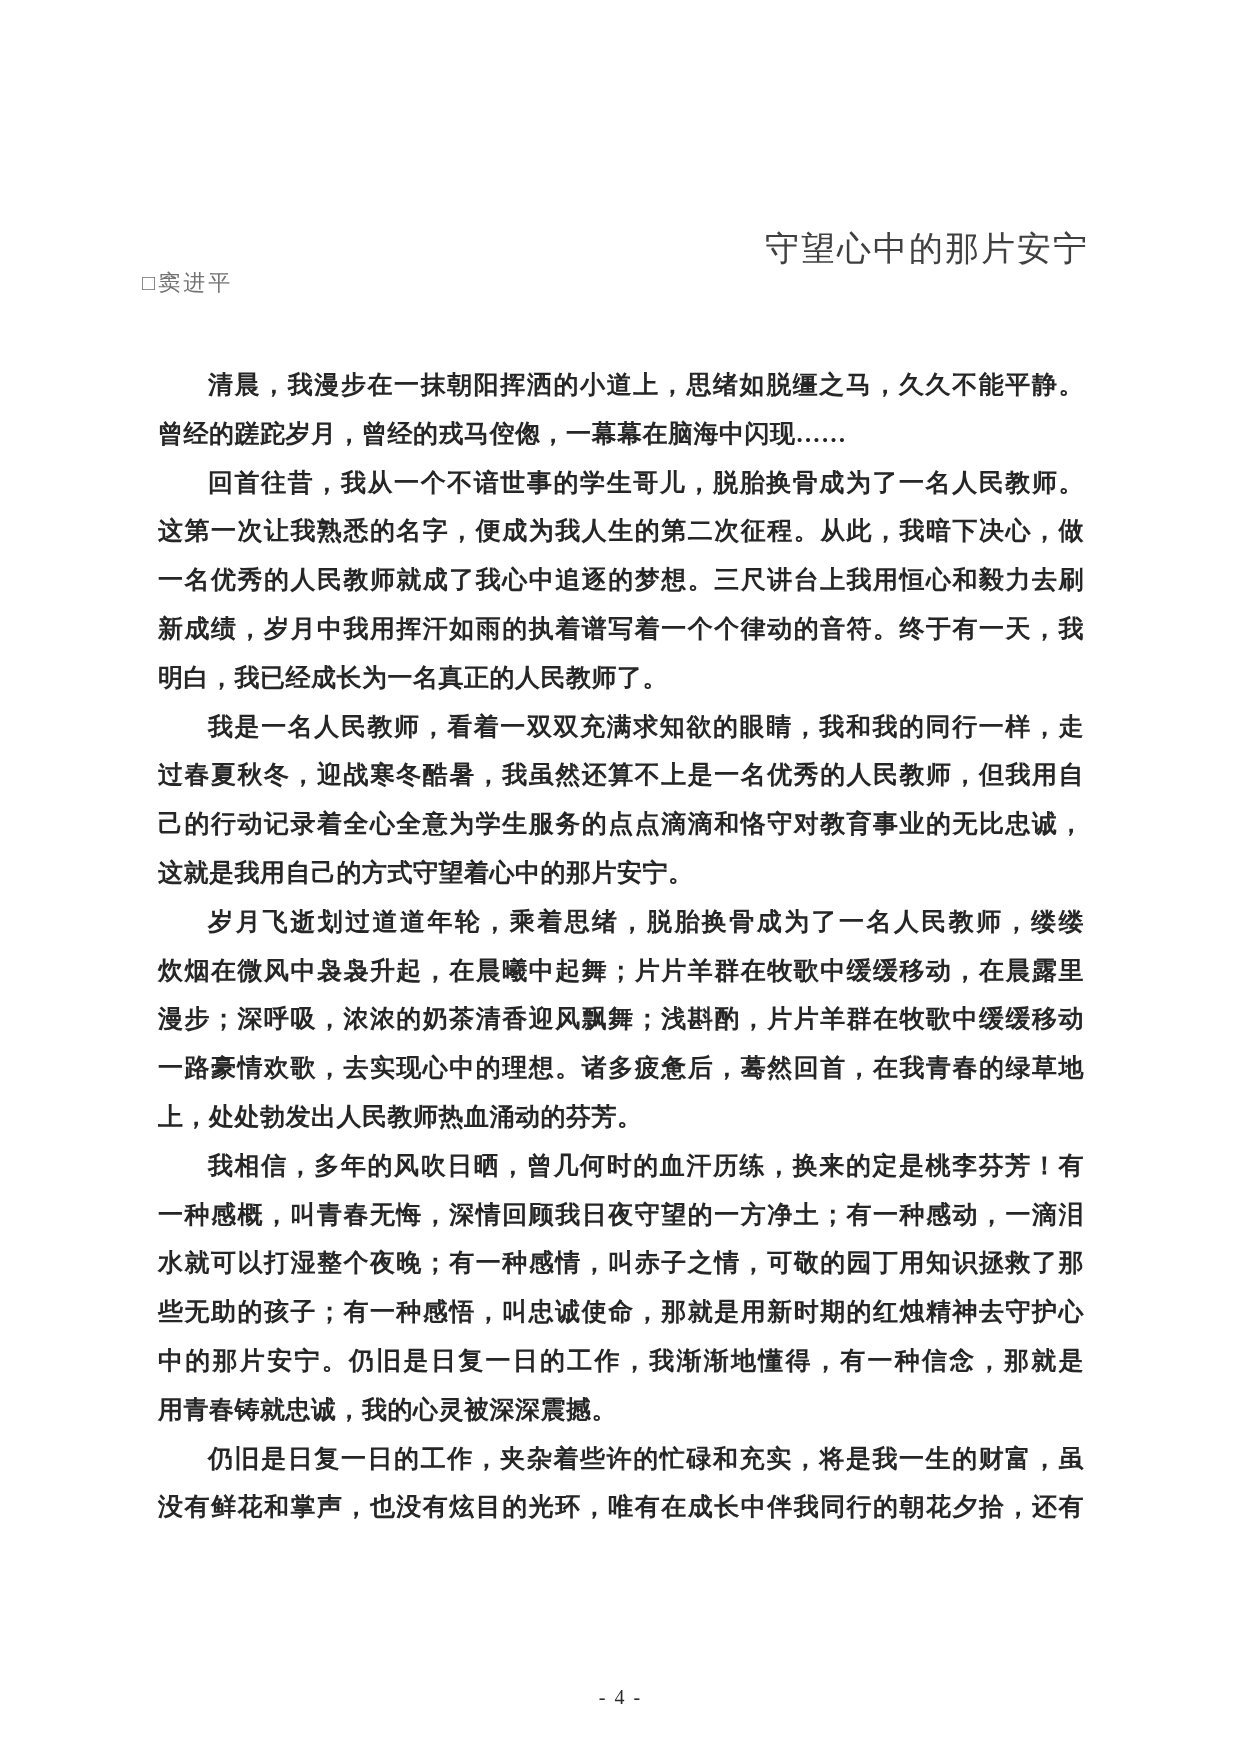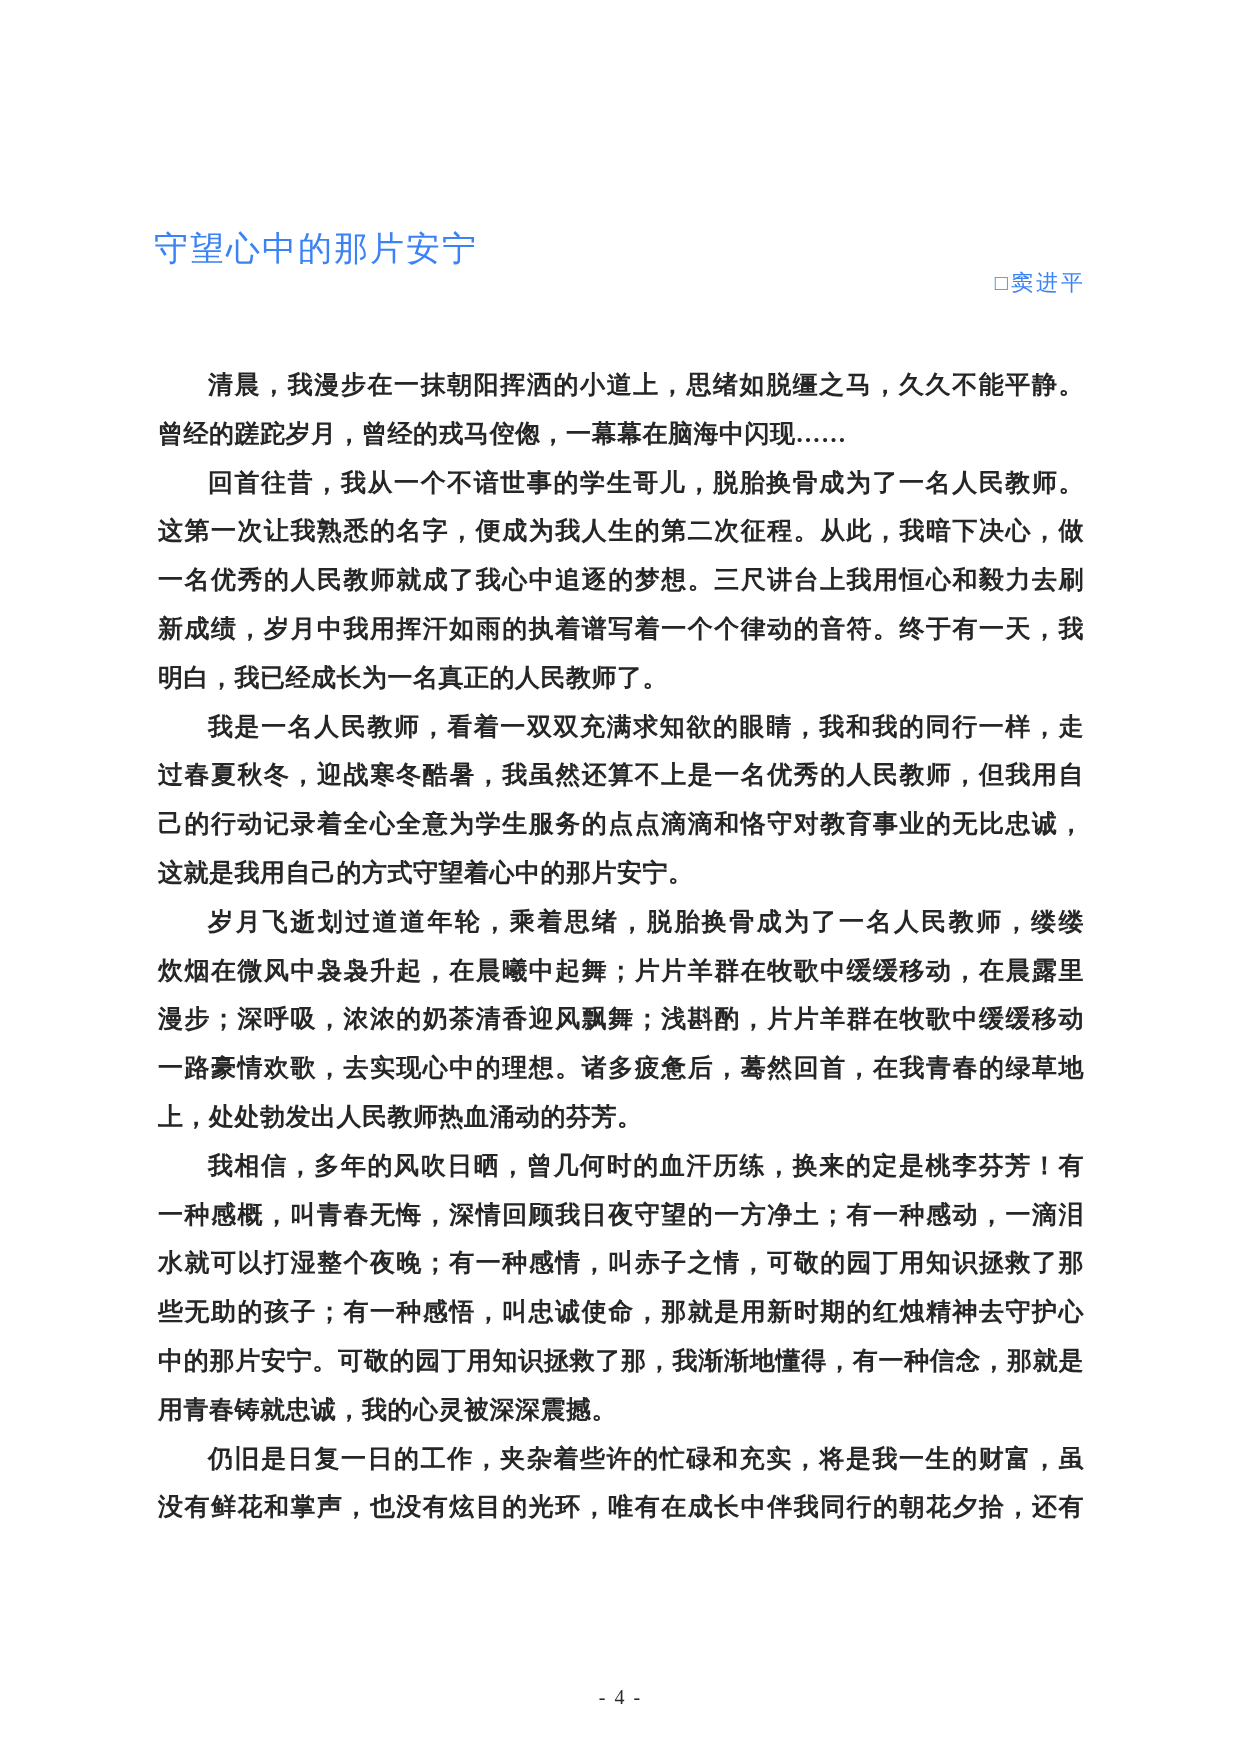--- a/index.html
+++ b/index.html
@@ -13,39 +13,39 @@
     height: 1755px;
     margin: 0 auto;
     background: #ffffff;
     color: #222222;
     font-family: "Liberation Serif", "DejaVu Serif", serif;
     overflow: hidden;
   }
   .doc-title {
     position: absolute;
     top: 203px;
-    left: 154px;
+    left: 163px;
     width: 926px;
-    text-align: left;
+    text-align: right;
     font-size: 34px;
     font-weight: 400;
     letter-spacing: 2px;
-    color: #3b82f6;
+    color: #404040;
     white-space: nowrap;
   }
   .doc-author {
     position: absolute;
     top: 268px;
-    left: 160px;
+    left: 142px;
     width: 926px;
-    text-align: right;
+    text-align: left;
     font-size: 22px;
     font-weight: 400;
     letter-spacing: 3px;
-    color: #3b82f6;
+    color: #737373;
   }
   .article {
     position: absolute;
     top: 361px;
     left: 158px;
     width: 926px;
     font-weight: bold;
   }
   .line {
     font-size: 25px;
@@ -98,21 +98,21 @@
       <div class="line last">这就是我用自己的方式守望着心中的那片安宁。</div>
       <div class="line first">岁月飞逝划过道道年轮，乘着思绪，脱胎换骨成为了一名人民教师，缕缕</div>
       <div class="line">炊烟在微风中袅袅升起，在晨曦中起舞；片片羊群在牧歌中缓缓移动，在晨露里</div>
       <div class="line">漫步；深呼吸，浓浓的奶茶清香迎风飘舞；浅斟酌，片片羊群在牧歌中缓缓移动</div>
       <div class="line">一路豪情欢歌，去实现心中的理想。诸多疲惫后，蓦然回首，在我青春的绿草地</div>
       <div class="line last">上，处处勃发出人民教师热血涌动的芬芳。</div>
       <div class="line first">我相信，多年的风吹日晒，曾几何时的血汗历练，换来的定是桃李芬芳！有</div>
       <div class="line">一种感概，叫青春无悔，深情回顾我日夜守望的一方净土；有一种感动，一滴泪</div>
       <div class="line">水就可以打湿整个夜晚；有一种感情，叫赤子之情，可敬的园丁用知识拯救了那</div>
       <div class="line">些无助的孩子；有一种感悟，叫忠诚使命，那就是用新时期的红烛精神去守护心</div>
-      <div class="line">中的那片安宁。可敬的园丁用知识拯救了那，我渐渐地懂得，有一种信念，那就是</div>
+      <div class="line">中的那片安宁。仍旧是日复一日的工作，我渐渐地懂得，有一种信念，那就是</div>
       <div class="line last">用青春铸就忠诚，我的心灵被深深震撼。</div>
       <div class="line first">仍旧是日复一日的工作，夹杂着些许的忙碌和充实，将是我一生的财富，虽</div>
       <div class="line">没有鲜花和掌声，也没有炫目的光环，唯有在成长中伴我同行的朝花夕拾，还有</div>
     </div>
 
   <div class="page-footer">- 4 -</div>
 
 </div>
 
 </body></html>

